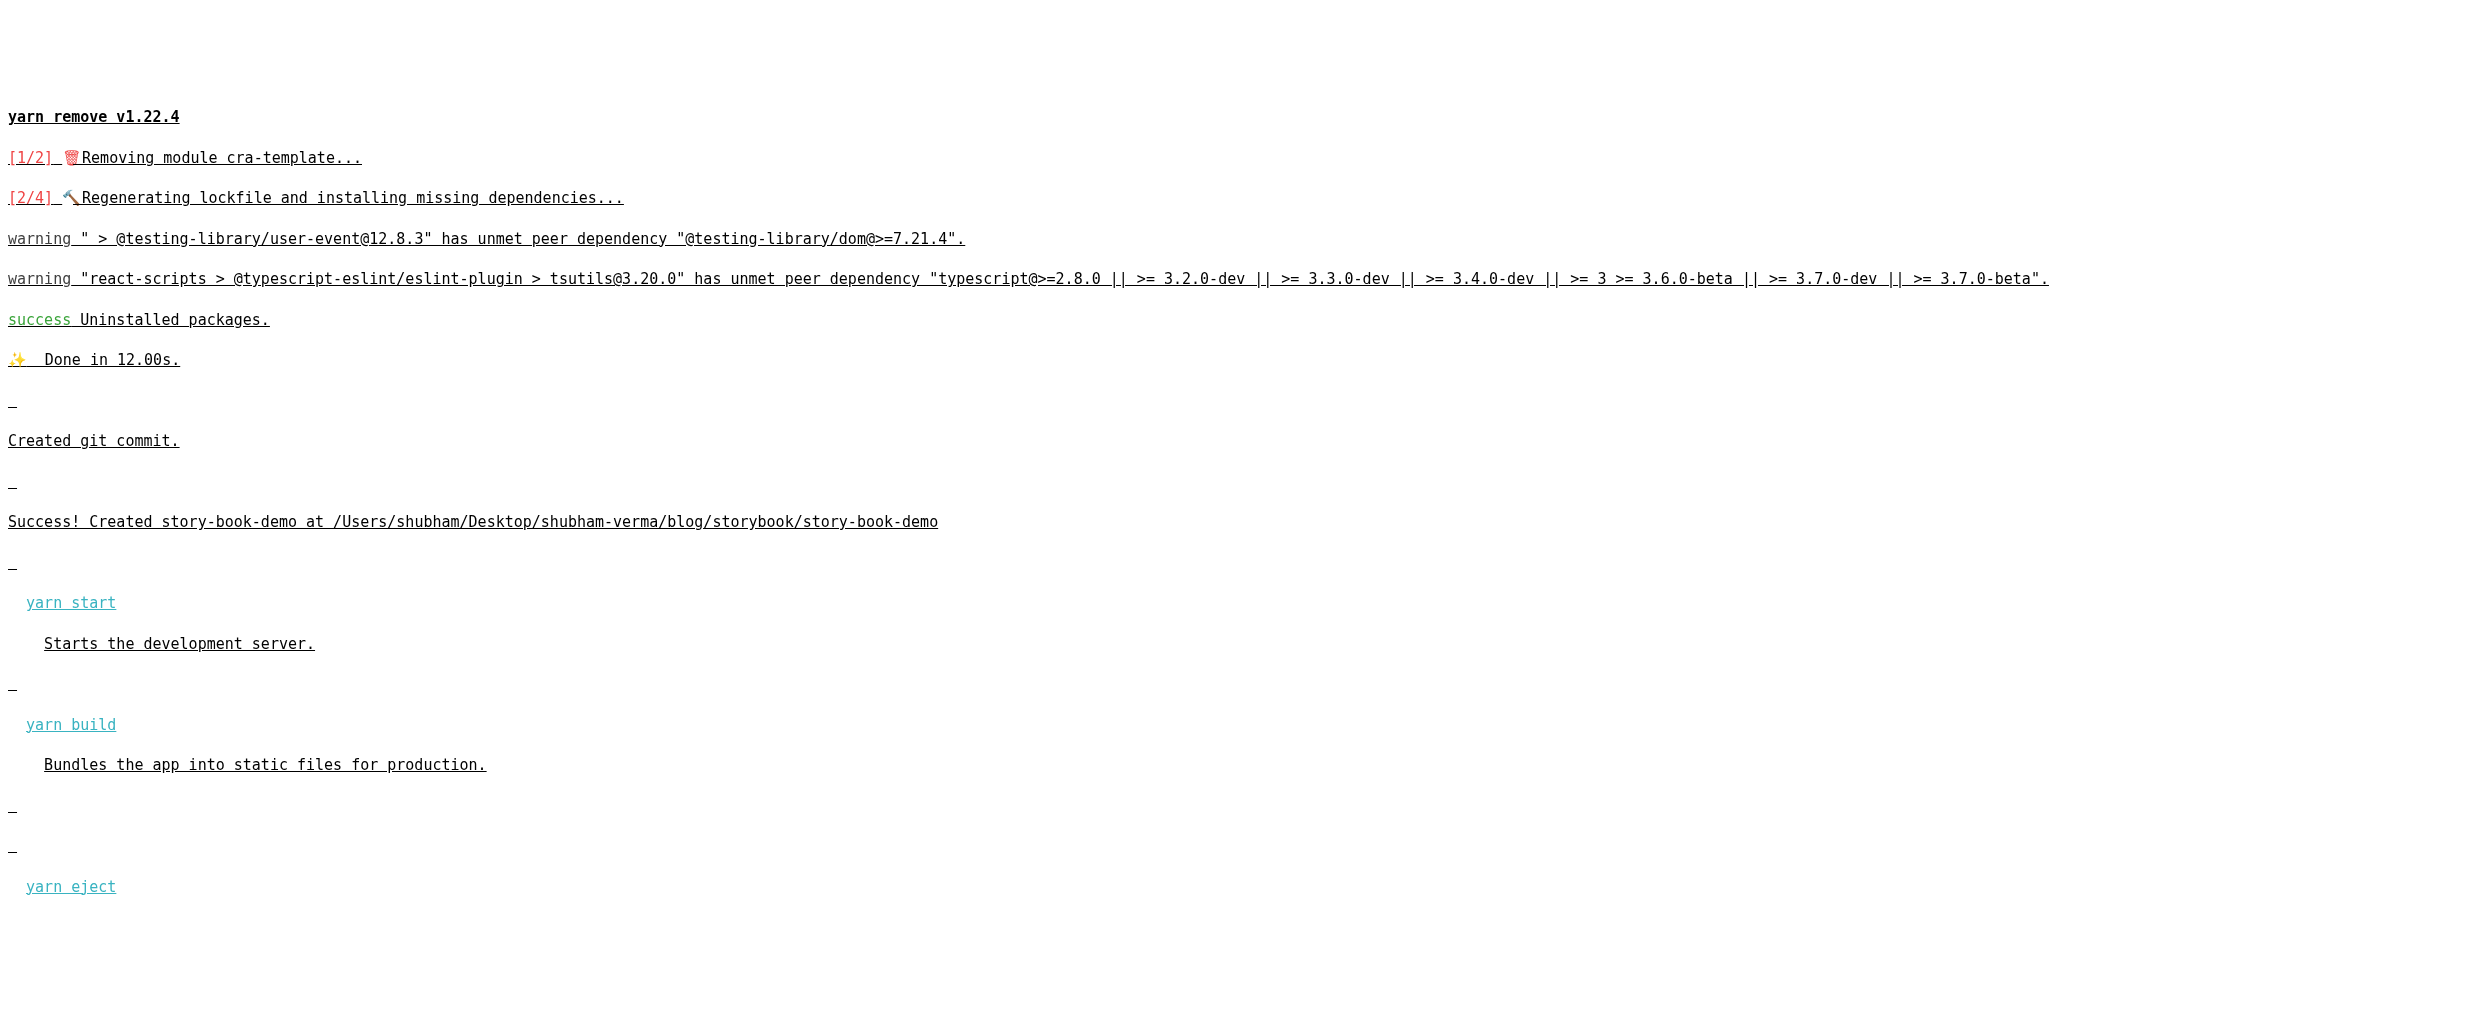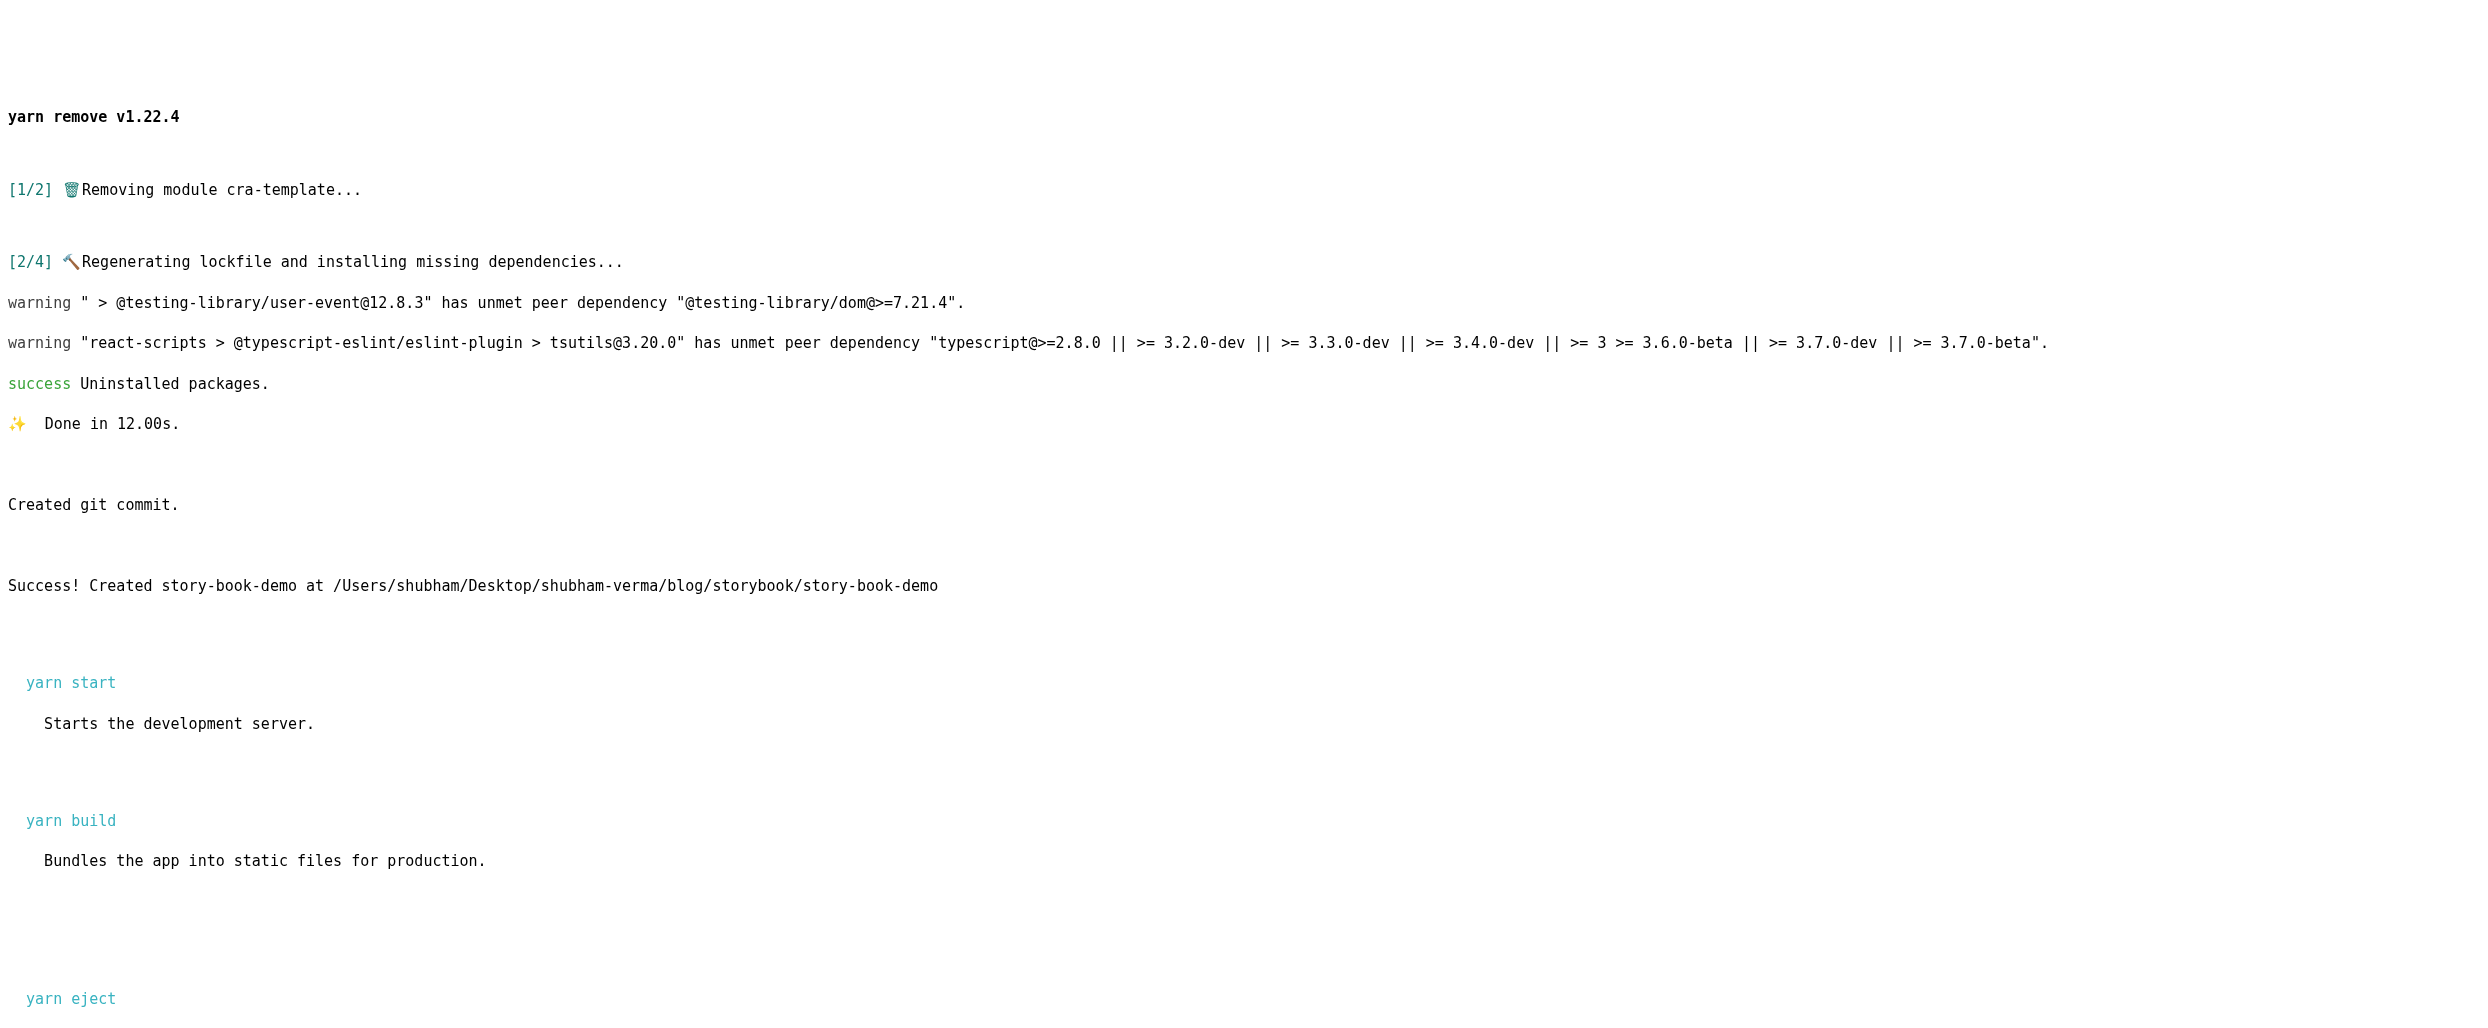--- a/index.html
+++ b/index.html
@@ -7,28 +7,28 @@
     background: #ffffff;
     font-family: "Menlo", "Monaco", "Consolas", monospace;
     font-size: 15px;
     line-height: 1.35;
     color: #000000;
     padding: 6px 8px;
     white-space: pre;
     overflow-x: hidden;
   }
   .bold { font-weight: 700; }
-  .dim { color: #0f766e; margin-top: 32px; }
+  .dim { color: #ef4444; }
   .warn { color: #404040; }
   .success { color: #3aa43a; }
   .cyan { color: #39b3c1; }
   .sparkle { color: #d6b84a; }
-  .indent1 { padding-left: 2ch; margin-top: 16px; }
+  .indent1 { padding-left: 2ch; }
   .indent2 { padding-left: 4ch; }
-  .line { display: block; }
+  .line { display: block; text-decoration: underline; }
   .icon {
     display: inline-block;
     width: 1.2ch;
     text-align: center;
   }
 </style>
 </head>
 <body>
 
 

